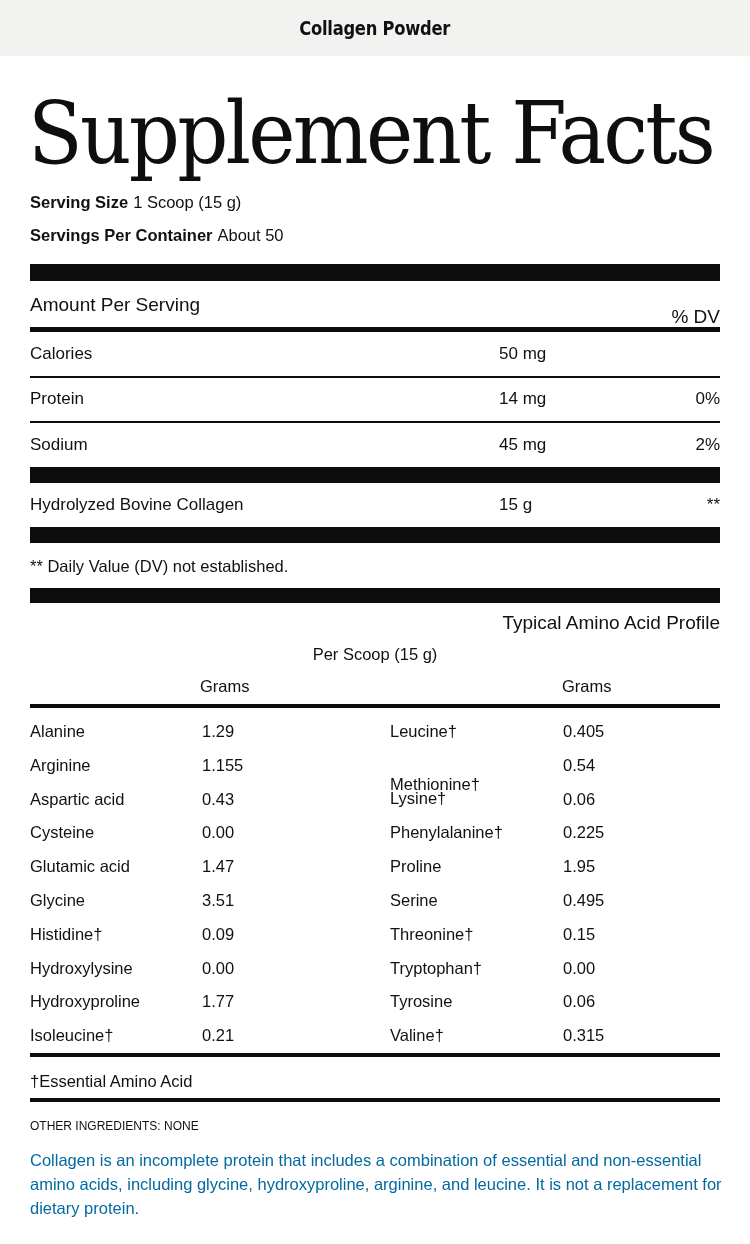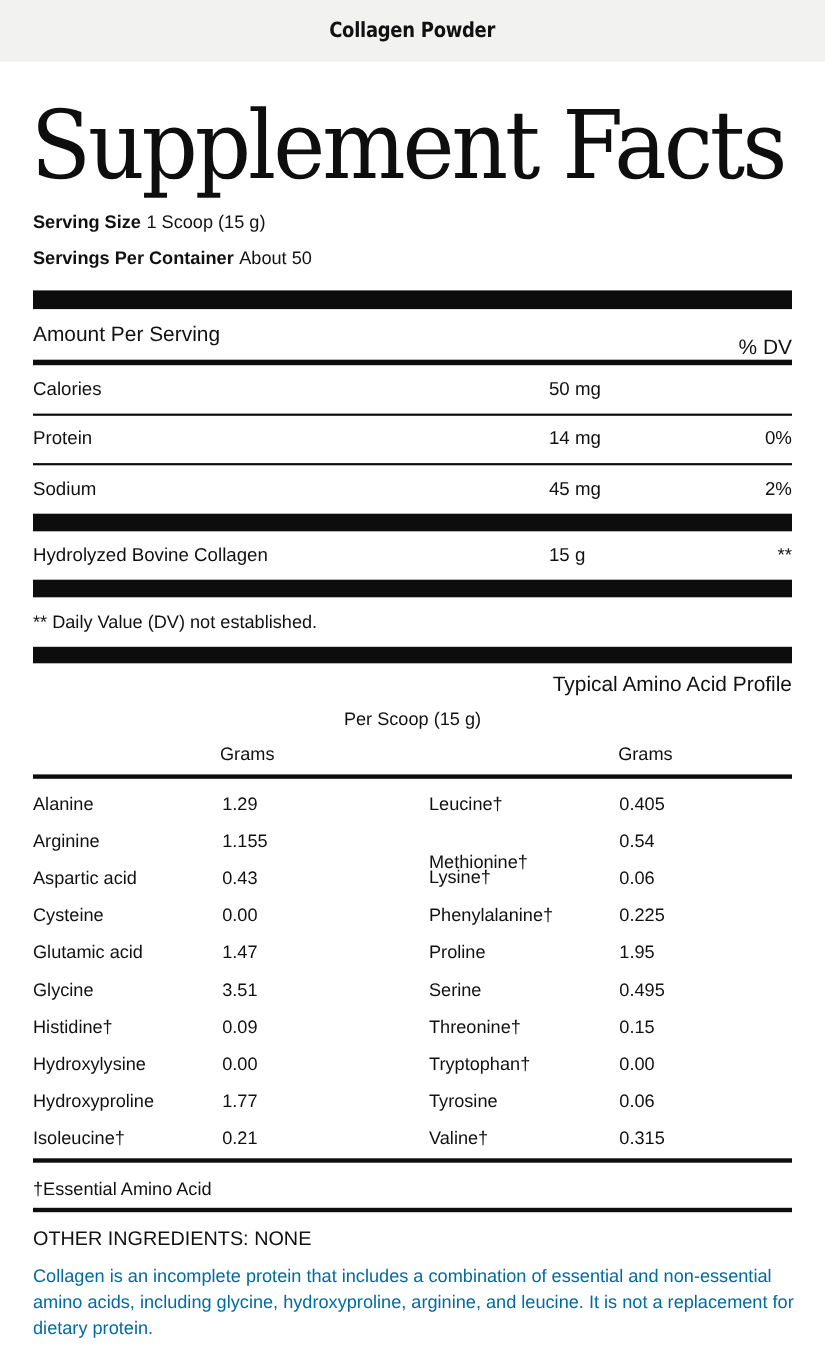--- a/index.html
+++ b/index.html
@@ -34,21 +34,21 @@
   .hdr .r { position: absolute; right: 0; top: 0; margin-top: 12px; }
 
   .footnote { position: absolute; left: 30px; font-size: 16.5px; line-height: 20px; white-space: nowrap; }
 
   .center-text { position: absolute; left: 30px; width: 690px; text-align: center; white-space: nowrap; }
 
   .amino { position: absolute; left: 30px; width: 690px; font-size: 16.5px; line-height: 20px; }
   .amino .name { position: absolute; white-space: nowrap; }
   .amino .val { position: absolute; white-space: nowrap; }
 
-  .other { position: absolute; left: 30px; font-size: 18px; line-height: 20px; white-space: nowrap; }
+  .other { position: absolute; left: 30px; font-size: 12px; line-height: 20px; white-space: nowrap; }
   .note { position: absolute; left: 30px; width: 695px; font-size: 16.5px; line-height: 24px; color: #0369a1; }
 </style>
 </head>
 <body>
 
 <div class="topbar">
   <span class="topbar-title">Collagen Powder</span>
 </div>
 
 <div class="big-title">Supplement Facts</div>

